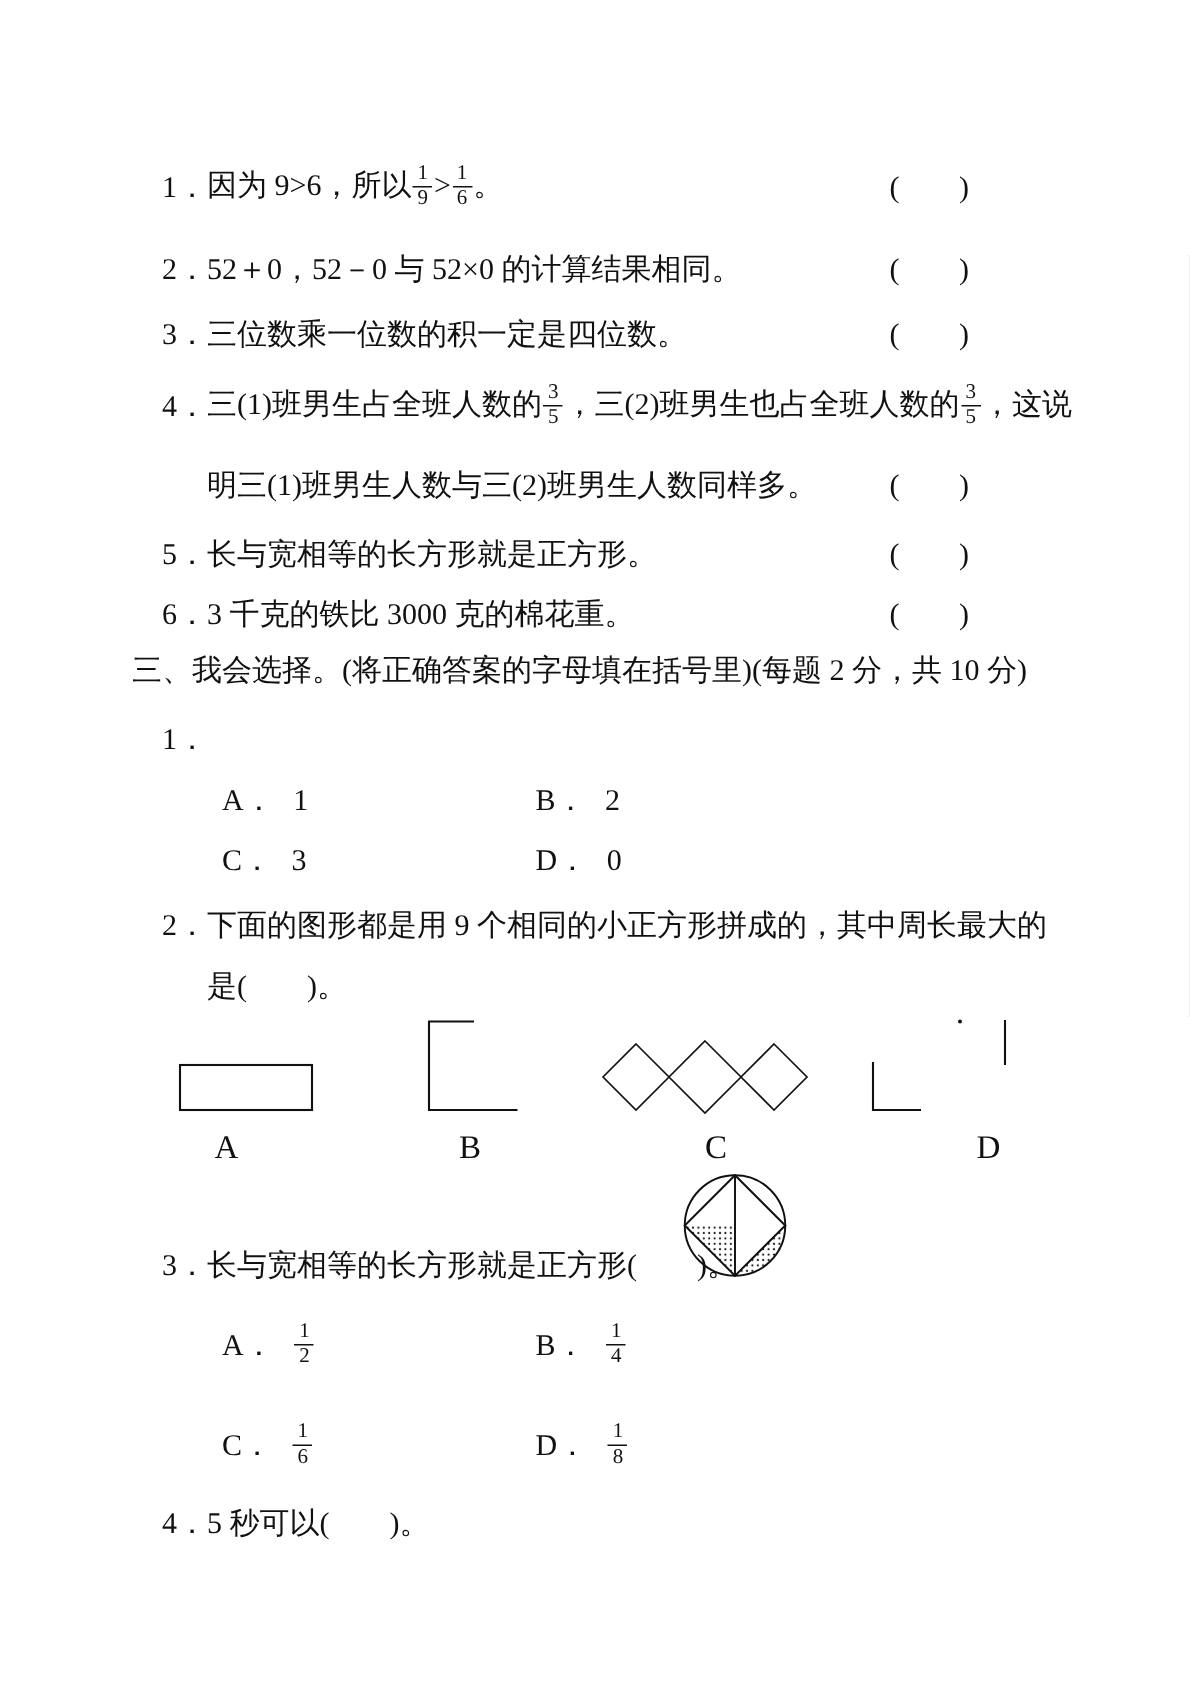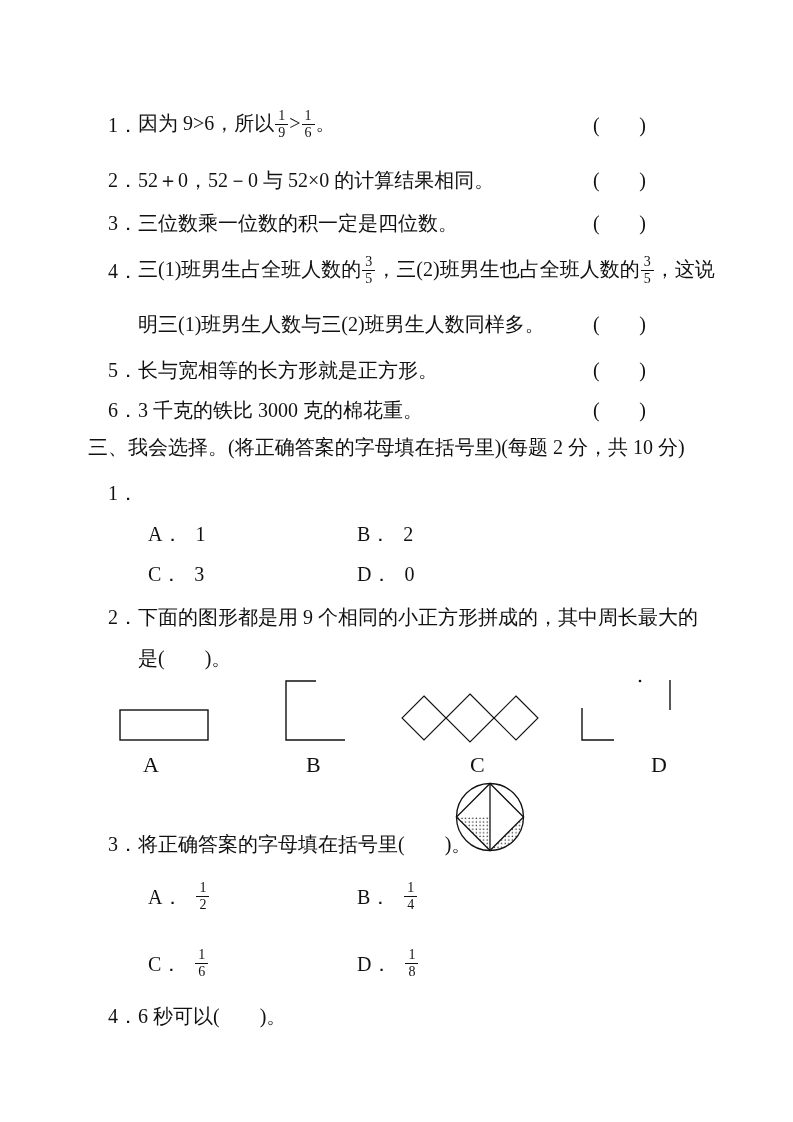--- a/index.html
+++ b/index.html
@@ -202,21 +202,21 @@
     <path d="M523.5,817 A33.5,33.5 0 0 1 490,850.5 L523.5,817 Z" fill="url(#dots)" stroke="none"></path>
     <g fill="none" stroke="#111" stroke-width="1.3">
       <circle cx="490" cy="817" r="33.5"></circle>
       <path d="M490,783.5 L523.5,817 L490,850.5 L456.5,817 Z"></path>
       <line x1="490" y1="783.5" x2="490" y2="850.5"></line>
     </g>
   </svg>
 
   <div class="line" style="top:831px">
     <span class="qnum">3．</span>
-    <span class="qtext">将正确答案的字母填在括号里(　　)。</span>
+    <span class="qtext">长与宽相等的长方形就是正方形(　　)。</span>
   </div>
   <div class="opt col1 tall" style="top:874px">
     <span class="optlabel">A．</span>
       <span><span class="frac">
           <span class="fnum">1</span>
           <span class="fden">2</span>
         </span></span>
   </div>
   <div class="opt col2 tall" style="top:874px">
     <span class="optlabel">B．</span>
@@ -235,16 +235,16 @@
   <div class="opt col2 tall" style="top:941px">
     <span class="optlabel">D．</span>
       <span><span class="frac">
           <span class="fnum">1</span>
           <span class="fden">8</span>
         </span></span>
   </div>
 
   <div class="line" style="top:1003px">
     <span class="qnum">4．</span>
-    <span class="qtext">6 秒可以(　　)。</span>
+    <span class="qtext">5 秒可以(　　)。</span>
   </div>
 
 </div>
 
 </body></html>

